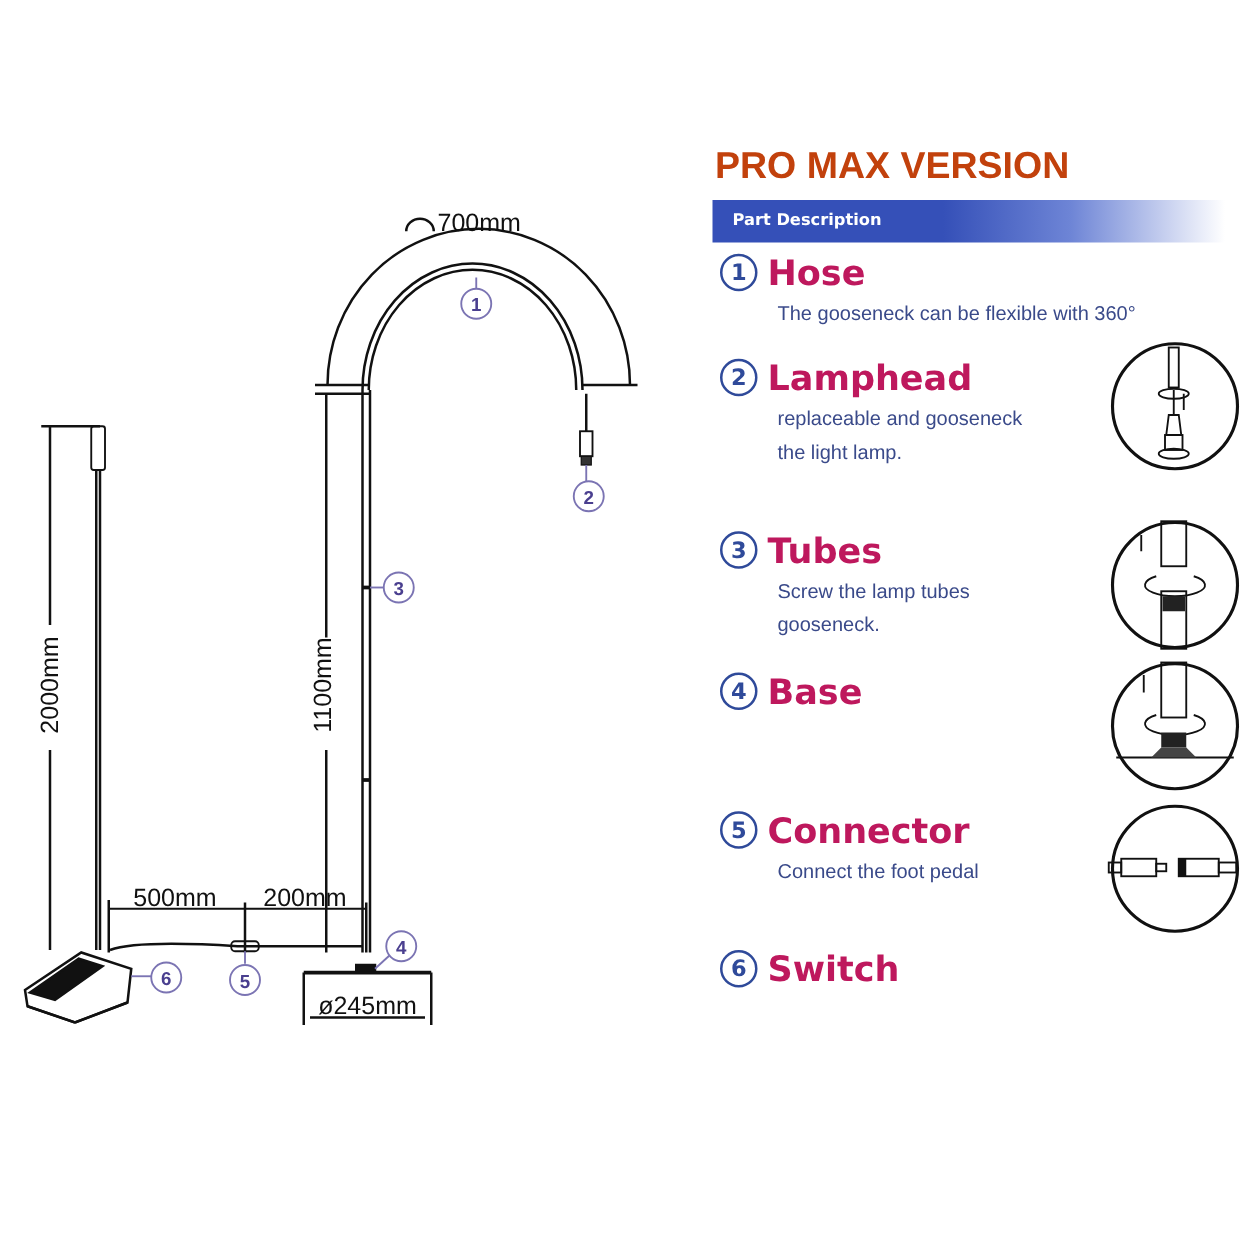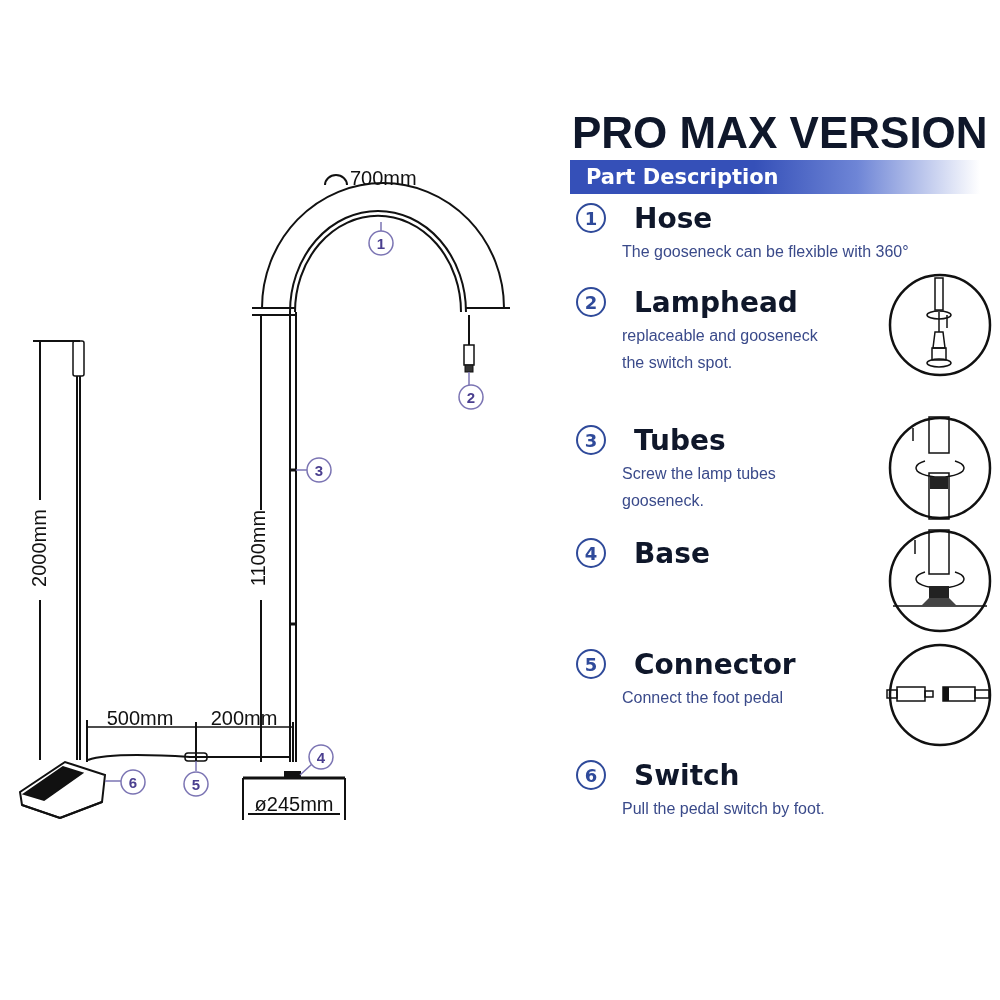--- a/index.html
+++ b/index.html
@@ -1,27 +1,27 @@
 <!DOCTYPE html>
 <html><head>
 <meta charset="utf-8">
 <style>
   html,body{margin:0;padding:0;background:#ffffff;}
   body{width:1000px;height:1000px;position:relative;overflow:hidden;font-family:"Liberation Sans",sans-serif;}
   #diagram{position:absolute;left:0;top:0;width:560px;height:1000px;}
   .dim{font-family:"Liberation Sans",sans-serif;font-size:20px;fill:#111;}
   .callout-text{font-family:"Liberation Sans",sans-serif;font-size:15px;font-weight:bold;fill:#4a3f8f;}
   #panel{position:absolute;left:570px;top:108px;width:425px;}
-  .title{font-family:"Liberation Sans",sans-serif;font-weight:bold;font-size:44px;color:#0f172a;letter-spacing:0px;white-space:nowrap;line-height:50px;margin:0 0 0 2px;}
+  .title{font-family:"Liberation Sans",sans-serif;font-weight:bold;font-size:30px;color:#c2410c;letter-spacing:0px;white-space:nowrap;line-height:50px;margin:0 0 0 2px;}
   .band{margin-top:2px;height:34px;width:410px;background:linear-gradient(to right,#3550b8 0%,#3550b8 45%,#6e85d6 70%,#ffffff 100%);}
-  .band span{display:block;color:#ffffff;font-family:"DejaVu Sans",sans-serif;font-weight:bold;font-size:21px;line-height:34px;padding-left:16px;}
+  .band span{display:block;color:#ffffff;font-family:"DejaVu Sans",sans-serif;font-weight:bold;font-size:13px;line-height:34px;padding-left:16px;}
   .part{position:absolute;left:0;width:425px;}
   .part-head{display:flex;align-items:center;height:40px;}
   .num{width:30px;height:30px;border:2.5px solid #2f4a9a;border-radius:50%;box-sizing:border-box;display:flex;align-items:center;justify-content:center;color:#2f4a9a;font-weight:bold;font-size:18px;font-family:"DejaVu Sans",sans-serif;margin-left:4px;}
-  .pname{font-family:"DejaVu Sans",sans-serif;font-weight:bold;font-size:28px;color:#0f172a;margin-left:28px;}
+  .pname{font-family:"DejaVu Sans",sans-serif;font-weight:bold;font-size:28px;color:#be185d;margin-left:8px;}
   .pdesc{margin-left:50px;font-family:"Liberation Sans",sans-serif;font-size:16px;color:#3a4a8a;line-height:27px;}
   .detail{position:absolute;left:885px;width:110px;height:110px;}
 </style>
 </head>
 <body>
 
 <svg id="diagram" viewBox="0 0 560 1000" xmlns="http://www.w3.org/2000/svg">
   <g fill="none" stroke="#111" stroke-width="2">
 
     <path d="M262,308 A121,125 0 0 1 504,308"></path>
@@ -122,21 +122,21 @@
     </div>
 </div>
 
 <div class="part" style="left:572px;top:282px;">
   <div class="part-head">
       <div class="num">2</div>
       <div class="pname">Lamphead</div>
     </div>
   <div class="pdesc">
       <div>replaceable and gooseneck</div>
-      <div>the switch spot.</div>
+      <div>the light lamp.</div>
     </div>
 </div>
 
 <div class="part" style="left:572px;top:420px;">
   <div class="part-head">
       <div class="num">3</div>
       <div class="pname">Tubes</div>
     </div>
   <div class="pdesc">
       <div>Screw the lamp tubes</div>
@@ -158,23 +158,20 @@
     </div>
   <div class="pdesc">
       <div>Connect the foot pedal</div>
     </div>
 </div>
 
 <div class="part" style="left:572px;top:755px;">
   <div class="part-head">
       <div class="num">6</div>
       <div class="pname">Switch</div>
-    </div>
-  <div class="pdesc">
-      <div>Pull the pedal switch by foot.</div>
     </div>
 </div>
 
 <svg class="detail" style="top:270px;" viewBox="0 0 110 110">
   <circle cx="55" cy="55" r="50" fill="#fff" stroke="#111" stroke-width="2.5"></circle>
   <g fill="none" stroke="#111" stroke-width="1.5">
     <rect x="50" y="8" width="8" height="32"></rect>
     <ellipse cx="54" cy="45" rx="12" ry="4"></ellipse>
     <line x1="54" y1="42" x2="54" y2="62"></line>
     <line x1="62" y1="45" x2="62" y2="58"></line>

